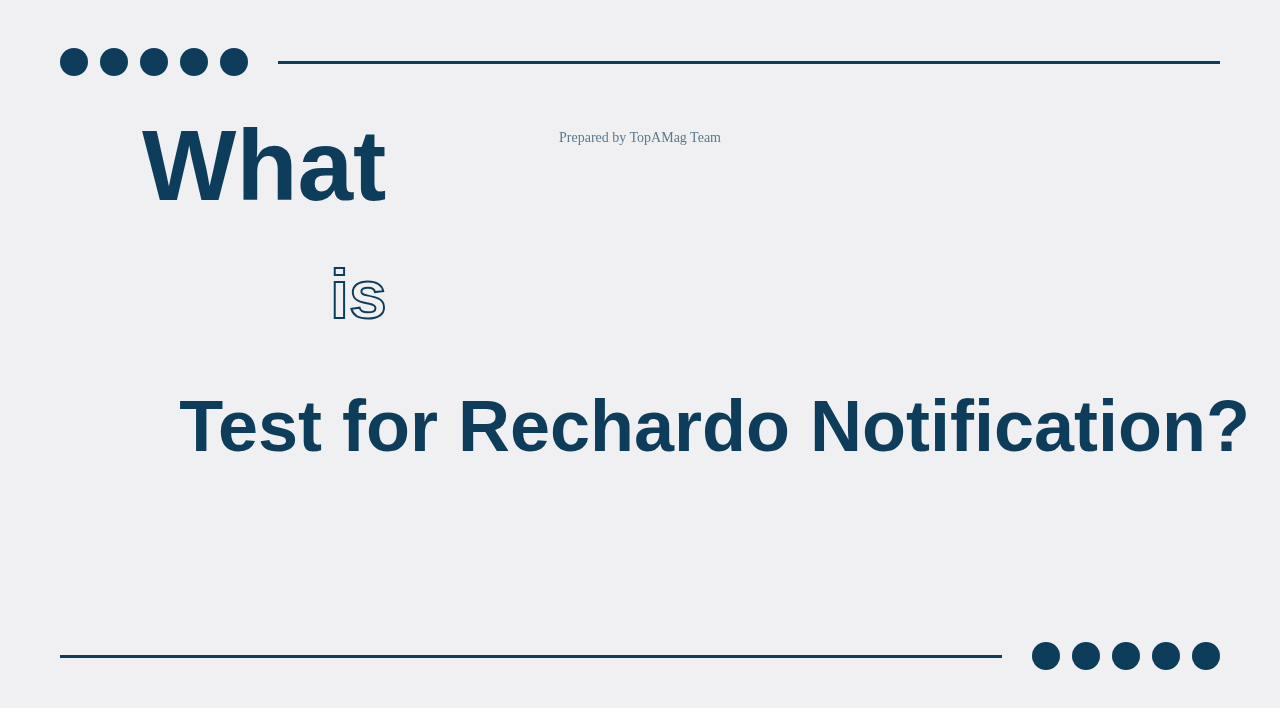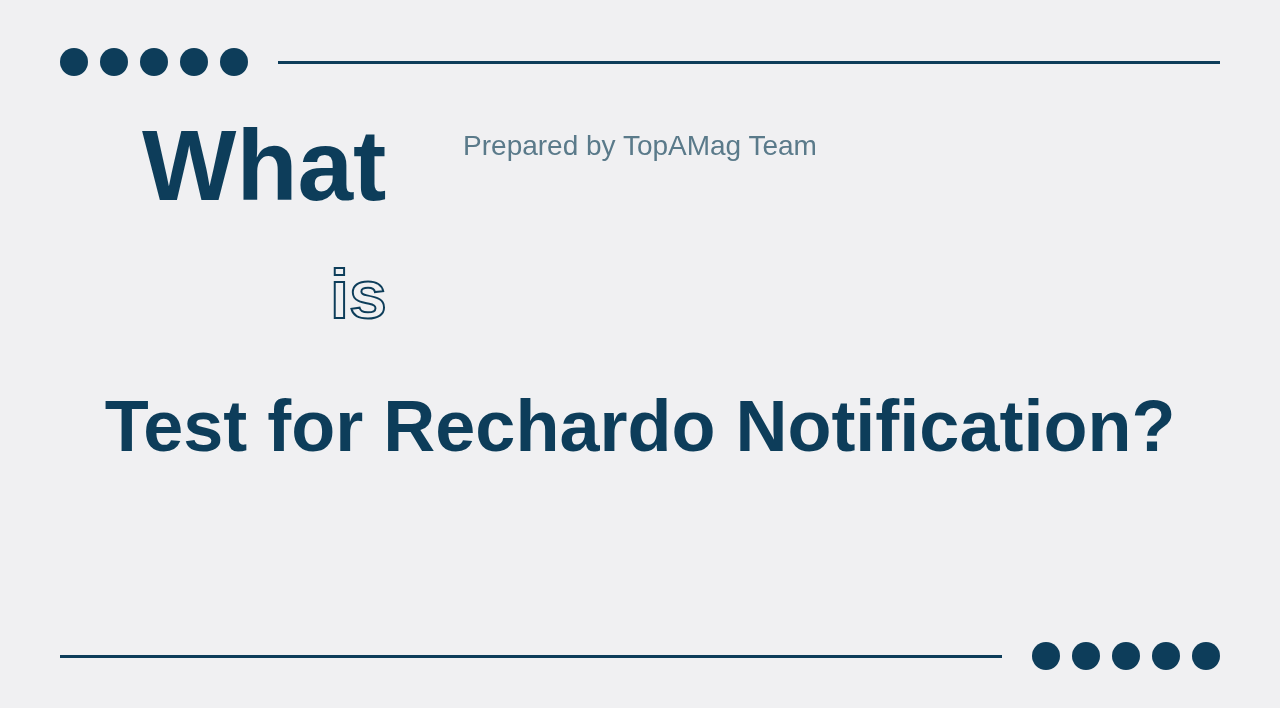--- a/index.html
+++ b/index.html
@@ -47,23 +47,24 @@
       background-color: #0d3d5a;
       margin-left: 30px;
     }
 
     .prepared-by {
       position: absolute;
       top: 130px;
       left: 50%;
       transform: translateX(-50%);
       color: #5a7a8a;
-      font-size: 28px;
+      font-size: 14px;
       font-weight: 400;
       white-space: nowrap;
+      font-family: Liberation Serif, serif;
     }
 
     .what-text {
       position: absolute;
       top: 115px;
       left: 142px;
       color: #0d3d5a;
       font-size: 100px;
       font-weight: 900;
       font-family: Arial Black, Arial, sans-serif;
@@ -80,21 +81,21 @@
       font-family: Arial, sans-serif;
       -webkit-text-stroke: 2px #0d3d5a;
       color: transparent;
     }
 
     .main-title {
       position: absolute;
       top: 390px;
       left: 0;
       right: 0;
-      text-align: center;
+      text-align: right;
       color: #0d3d5a;
       font-size: 72px;
       font-weight: 900;
       font-family: Arial Black, Arial, sans-serif;
       line-height: 1;
       padding: 0 30px;
     }
 
     .bottom-decoration {
       position: absolute;

